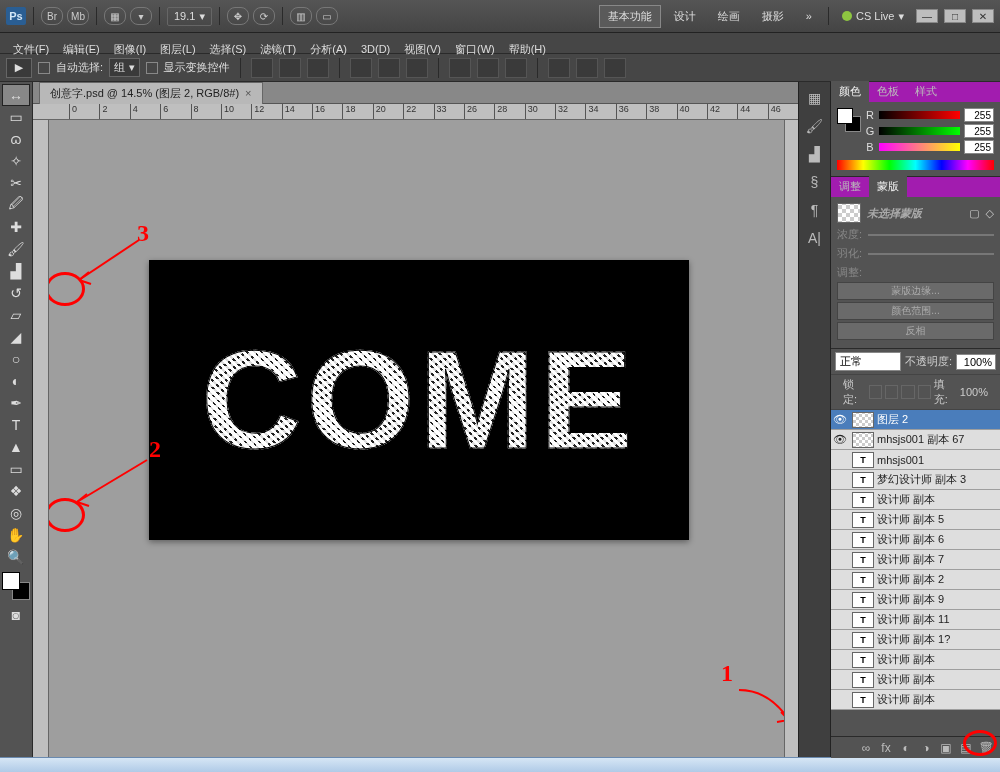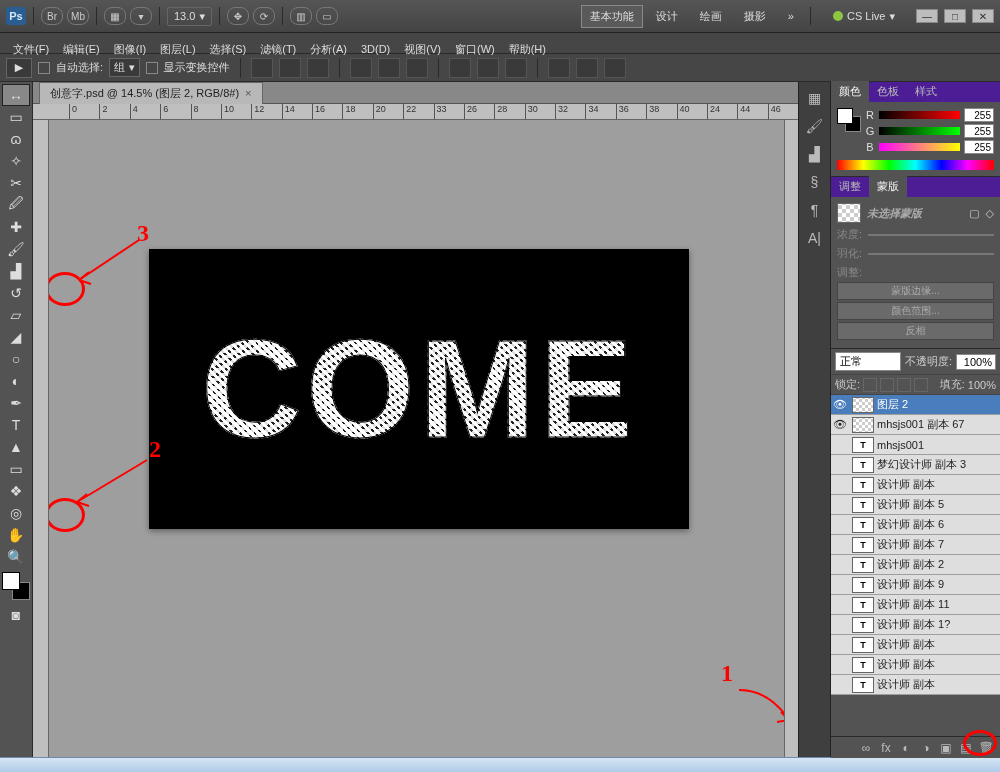--- a/index.html
+++ b/index.html
@@ -7,21 +7,21 @@
 
 
 .titlebar { height: 26px; background: linear-gradient(#555,#444); display: flex; align-items: center; padding: 16px 6px; gap: 4px; border-bottom: 1px solid #222; }
 .titlebar .ps-logo { width: 20px; height: 18px; background: #2a5e93; color: #d1e6f7; font-weight: bold; text-align: center; line-height: 18px; font-size: 11px; border-radius: 2px; }
 .titlebar .ico { width: 22px; height: 18px; border: 1px solid #777; border-radius: 8px; color:#ccc; display:flex; align-items:center; justify-content:center; font-size:10px; }
 .titlebar .sep { width:1px; height:18px; background:#2a2a2a; margin:0 3px; }
 .titlebar .zoom { color:#ddd; padding:2px 6px; border:1px solid #666; border-radius:2px; display:flex; align-items:center; gap:4px; }
 .titlebar .grow { flex:1; }
 .titlebar .pill { padding:3px 8px; color:#ddd; border:1px solid transparent; }
 .titlebar .pill.active { background:#5a5a5a; border-color:#888; }
-.titlebar .cslive { color:#ddd; display:flex; align-items:center; gap:4px; margin:0 15px; }
+.titlebar .cslive { color:#ddd; display:flex; align-items:center; gap:4px; margin:0 6px; }
 .titlebar .cslive .ball { width:10px; height:10px; border-radius:50%; background:#8ec641; }
 .titlebar .winbtn { width:22px; height:14px; border:1px solid #888; background:#bdbdbd; margin-left:2px; display:flex; align-items:center; justify-content:center; color:#333; font-size:10px; }
 
 
 .menubar { height: 21px; background:#464646; display:flex; align-items:center; padding:0 6px; border-bottom:1px solid #2a2a2a; }
 .menubar span { color:#ddd; padding:2px 7px;margin-top:12px; }
 
 
 .options { height: 28px; background:#464646; border-bottom:1px solid #2a2a2a; display:flex; align-items:center; padding:0 6px; gap:6px; color:#ddd; }
 .options .arrow { width:26px; height:20px; background:#3a3a3a; border:1px solid #666; display:flex; align-items:center; justify-content:center; }
@@ -45,36 +45,36 @@
 .docarea { flex:1; background:#fca5a5; display:flex; flex-direction:column; position:relative; }
 .doctab { height:22px; background:#888; border-bottom:1px solid #555; padding-left:6px; display:flex; align-items:center; }
 .doctab .tab { background:#b8b8b8; color:#222; padding:3px 10px; border:1px solid #666; border-bottom:none; display:flex; align-items:center; gap:6px; }
 .doctab .tab .x { color:#555; }
 .rulertop { height:16px; background:#bfbfbf; border-bottom:1px solid #666; position:relative; overflow:hidden; }
 .rulertop .ticks { position:absolute; left:36px; right:0; top:0; bottom:0; display:flex; }
 .rulertop .tick { flex:1; border-left:1px solid #555; font-size:9px; color:#333; padding-left:2px; }
 .docbody { flex:1; display:flex; }
 .rulerleft { width:16px; background:#bfbfbf; border-right:1px solid #666; }
 .canvas-wrap { flex:1; background:#9e9e9e; position:relative; overflow:hidden; }
-.canvas { position:absolute; left:100px; top:129px; width:540px; height:280px; background:#000; box-shadow:0 2px 6px rgba(0,0,0,0.4); display:flex; align-items:center; justify-content:center; }
+.canvas { position:absolute; left:100px; top:140px; width:540px; height:280px; background:#000; box-shadow:0 2px 6px rgba(0,0,0,0.4); display:flex; align-items:center; justify-content:center; }
 .canvas .come { font-family: Impact, sans-serif; font-size:140px; font-weight:900; letter-spacing:4px; background-image: repeating-linear-gradient(45deg,#fff 0,#fff 3px,#000 3px,#000 5px), repeating-linear-gradient(-30deg,#ddd 0,#ddd 4px,#222 4px,#222 7px); background-blend-mode: screen; -webkit-background-clip:text; background-clip:text; color:transparent; -webkit-text-stroke: 1px #000; }
 .statusbar { height:20px; background:#bfbfbf; border-top:1px solid #666; display:flex; align-items:center; gap:10px; padding:0 8px; color:#222; }
 .statusbar .stat-zoom { width:60px; }
 
 
 .anno { position:absolute; color:#f00; font-size:24px; font-weight:bold; font-family:"Comic Sans MS", cursive; pointer-events:none; }
 .anno.circle { border:3px solid #f00; border-radius:50%; }
 
 
 .iconcol { width:32px; background:#3f3f3f; border-left:1px solid #222; display:flex; flex-direction:column; align-items:center; padding-top:4px; gap:4px; }
 .iconcol .ic { width:24px; height:24px; color:#bbb; display:flex; align-items:center; justify-content:center; border:1px solid transparent; font-size:14px; }
 
 .panels { width:170px; background:#535353; border-left:1px solid #222; display:flex; flex-direction:column; }
 .panel { border-bottom:1px solid #2a2a2a; }
-.ptabs { height:20px; background:#4c1d95; display:flex; align-items:flex-end; }
+.ptabs { height:20px; background:#a21caf; display:flex; align-items:flex-end; }
 .ptab { padding:3px 8px; color:#bbb; font-size:11px; }
 .ptab.act { background:#535353; color:#eee; }
 .pbody { background:#535353; padding:6px; color:#ccc; }
 
 
 .color-row { display:flex; align-items:center; gap:4px; margin-bottom:2px; }
 .color-row .lbl { width:10px; text-align:center; color:#ddd; }
 .color-row .slider { flex:1; height:8px; }
 .slider.r { background:linear-gradient(90deg,#000,#f00); }
 .slider.g { background:linear-gradient(90deg,#000,#0f0); }
@@ -88,21 +88,21 @@
 
 .mask-row { display:flex; align-items:center; gap:6px; margin-bottom:4px; }
 .mask-thumb { width:24px; height:20px; background:repeating-conic-gradient(#ccc 0% 25%,#fff 0% 50%) 0/8px 8px; border:1px solid #666; }
 .mask-slider { flex:1; height:2px; background:#777; position:relative; }
 .mbtn { width:100%; height:18px; background:#6a6a6a; border:1px solid #444; color:#aaa; margin-bottom:2px; text-align:center; line-height:16px; font-size:10px; }
 
 
 .layers-head { display:flex; align-items:center; gap:4px; padding:3px 4px; color:#ccc; }
 .layers-head .sel { flex:1; background:#fff; color:#000; border:1px solid #888; padding:1px 4px; }
 .layers-head .pct { width:40px; background:#fff; color:#000; border:1px solid #888; text-align:right; padding:1px 3px; }
-.layers-lock { display:flex; align-items:center; gap:3px; padding:2px 4px; color:#ccc; border-top:1px solid #444; border-bottom:1px solid #444; }
+.layers-lock { display:flex; align-items:center; gap:3px; padding:2px 12px; color:#ccc; border-top:1px solid #444; border-bottom:1px solid #444; }
 .layers-lock .lic { width:14px; height:14px; border:1px solid #666; }
 .layers-list { flex:1; overflow:hidden; display:flex; flex-direction:column; }
 .layer { display:flex; align-items:center; height:20px; background:#dedede; border-bottom:1px solid #9e9e9e; color:#222; }
 .layer.sel { background:#4a7dbb; color:#fff; }
 .layer .eye { width:18px; text-align:center; color:#222; }
 .layer.sel .eye { color:#fff; }
 .layer .thumb { width:22px; height:16px; background:repeating-conic-gradient(#ccc 0% 25%,#fff 0% 50%) 0/6px 6px; border:1px solid #666; margin:0 3px; display:flex; align-items:center; justify-content:center; font-size:9px; color:#000; font-weight:bold; }
 .layer .thumb.t { background:#fff; }
 .layer .name { flex:1; white-space:nowrap; overflow:hidden; }
 .layers-foot { height:22px; background:#535353; border-top:1px solid #2a2a2a; display:flex; align-items:center; justify-content:flex-end; gap:4px; padding:0 6px; }
@@ -119,21 +119,21 @@
 <div class="titlebar">
   <div class="ps-logo">Ps</div>
   <div class="sep"></div>
   <div class="ico">Br</div>
   <div class="ico">Mb</div>
   <div class="sep"></div>
   <div class="ico">▦</div>
   <div class="ico">▾</div>
   <div class="sep"></div>
   <div class="zoom">
-      <span>13.0</span>
+      <span>19.1</span>
       <span>▾</span>
     </div>
   <div class="sep"></div>
   <div class="ico">✥</div>
   <div class="ico">⟳</div>
   <div class="sep"></div>
   <div class="ico">▥</div>
   <div class="ico">▭</div>
   <div class="grow"></div>
   <div class="pill active">基本功能</div>
@@ -249,21 +249,21 @@
           <div class="tick">22</div>
           <div class="tick">33</div>
           <div class="tick">26</div>
           <div class="tick">28</div>
           <div class="tick">30</div>
           <div class="tick">32</div>
           <div class="tick">34</div>
           <div class="tick">36</div>
           <div class="tick">38</div>
           <div class="tick">40</div>
-          <div class="tick">24</div>
+          <div class="tick">42</div>
           <div class="tick">44</div>
           <div class="tick">46</div>
         </div>
     </div>
     <div class="docbody">
       <div class="rulerleft"></div>
       <div class="canvas-wrap">
         <div class="canvas">
           <div class="come">COME</div>
         </div>

